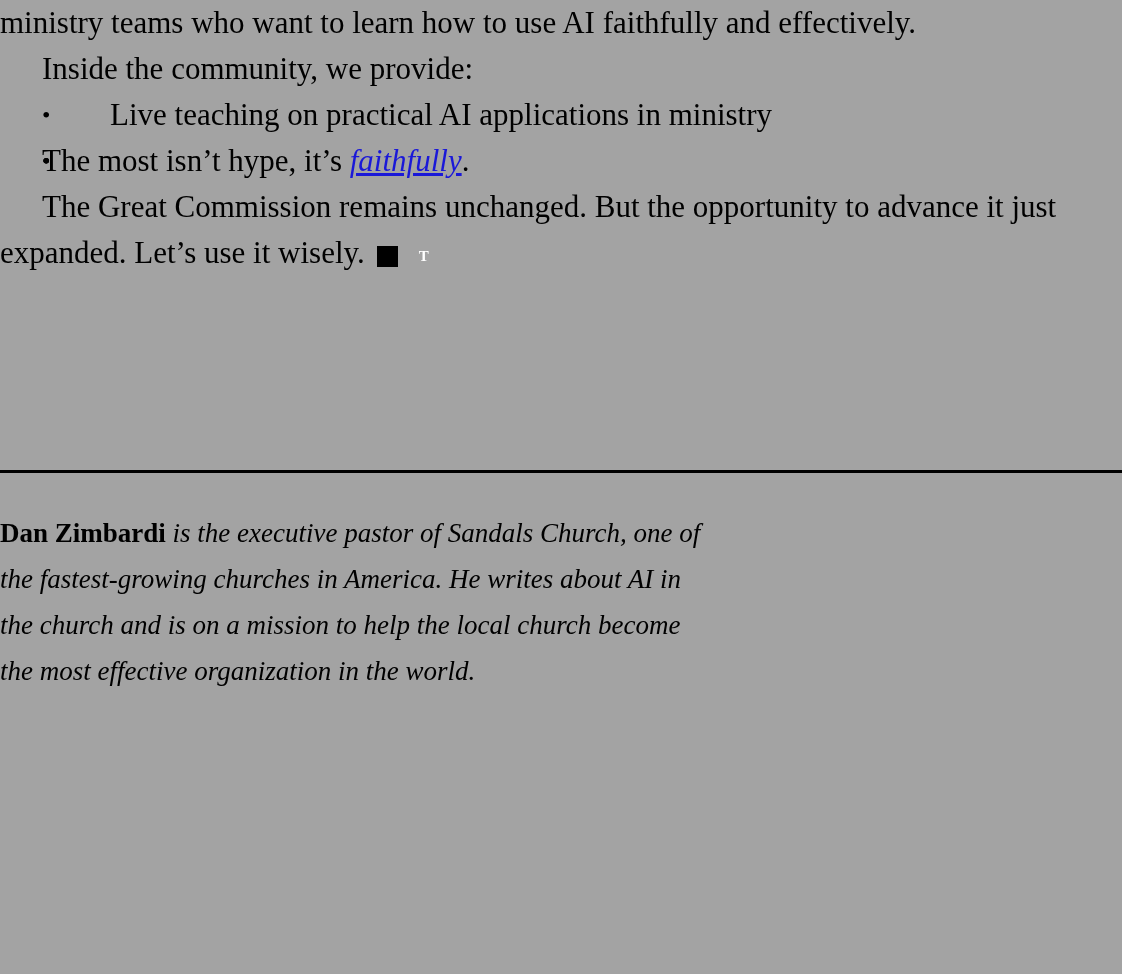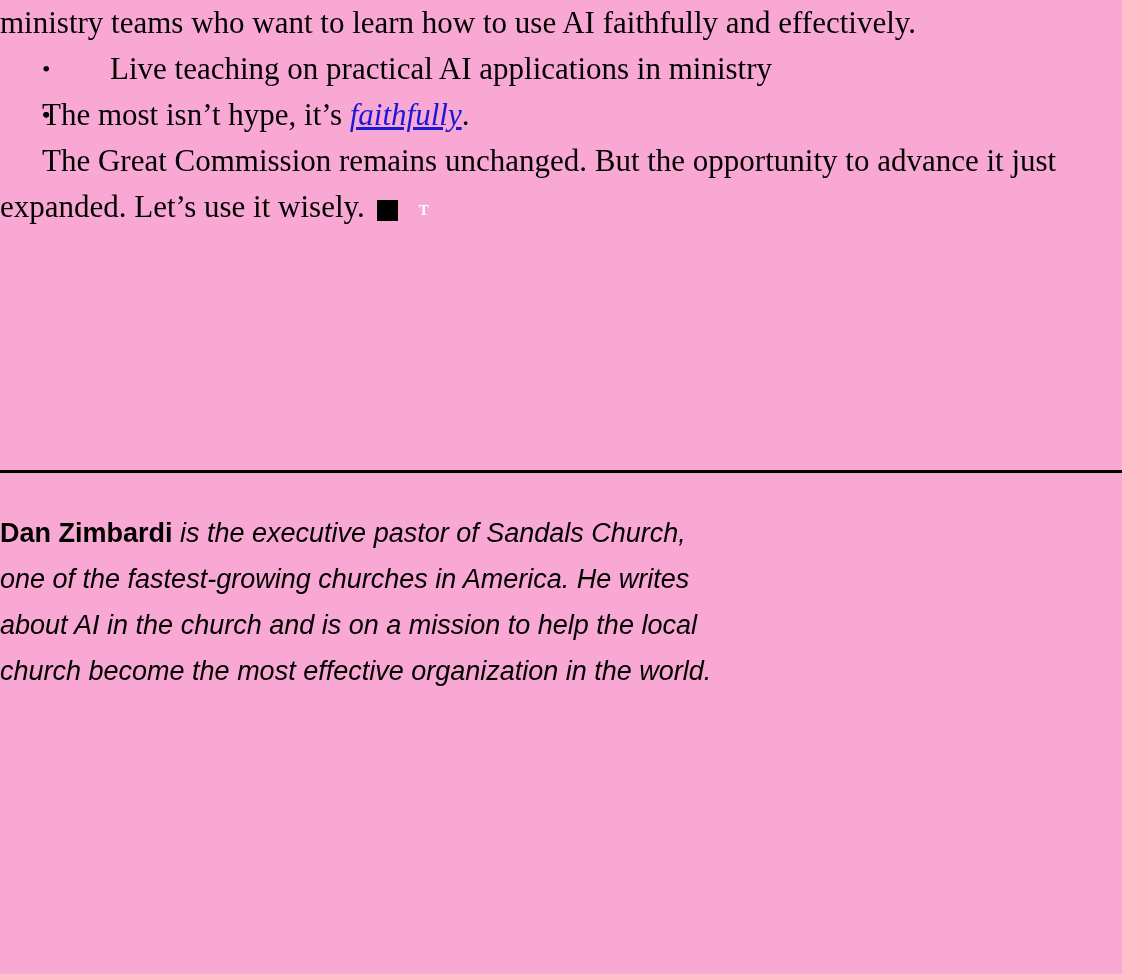--- a/index.html
+++ b/index.html
@@ -4,21 +4,21 @@
 <style>
   html, body {
     margin: 0;
     padding: 0;
     background: #ffffff;
   }
   .page {
     position: relative;
     width: 1122px;
     height: 974px;
-    background: #f9a8d4;
+    background: #a3a3a3;
     overflow: hidden;
   }
 
   
   .article {
     position: absolute;
     left: 0;
     top: 0;
     width: 1122px;
     font-family: "Liberation Serif", "DejaVu Serif", serif;
@@ -83,40 +83,41 @@
     height: 3px;
     background: #000000;
   }
 
   
   .bio {
     position: absolute;
     left: 0;
     top: 510px;
     width: 720px;
-    font-family: Liberation Sans, sans-serif;
+    font-family: Liberation Serif, serif;
     font-size: 27px;
     line-height: 46px;
     font-style: italic;
     color: #000000;
   }
   .bio-name {
     font-weight: bold;
     font-style: normal;
   }
 </style>
 </head>
 <body>
 
 <div class="page">
 
   <div class="article">
 
     <p class="para para-cont">ministry teams who want to learn how to use AI faithfully and effectively.</p>
 
+    <p class="para para-indent">Inside the community, we provide:</p>
 
     <ul class="bullet-list">
       <li class="bullet-item">
         <span class="bullet-dot">•</span>
         <span>Live teaching on practical AI applications in ministry</span>
       </li>
       <li class="bullet-item">
         <span class="bullet-dot">•</span>
       </li>
       <li class="bullet-item">

